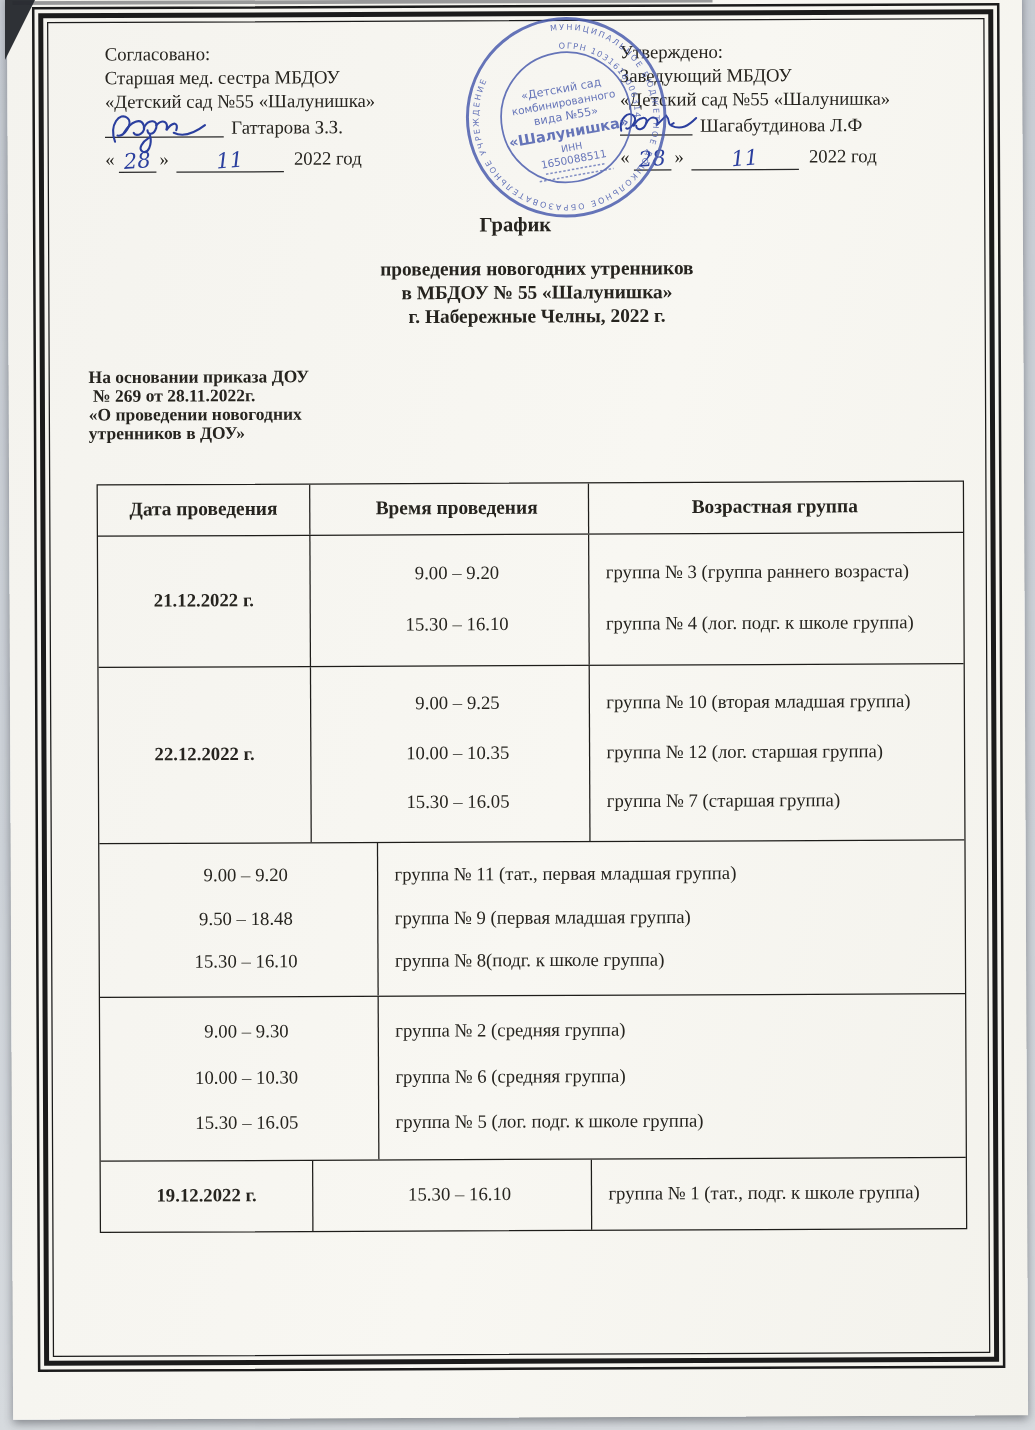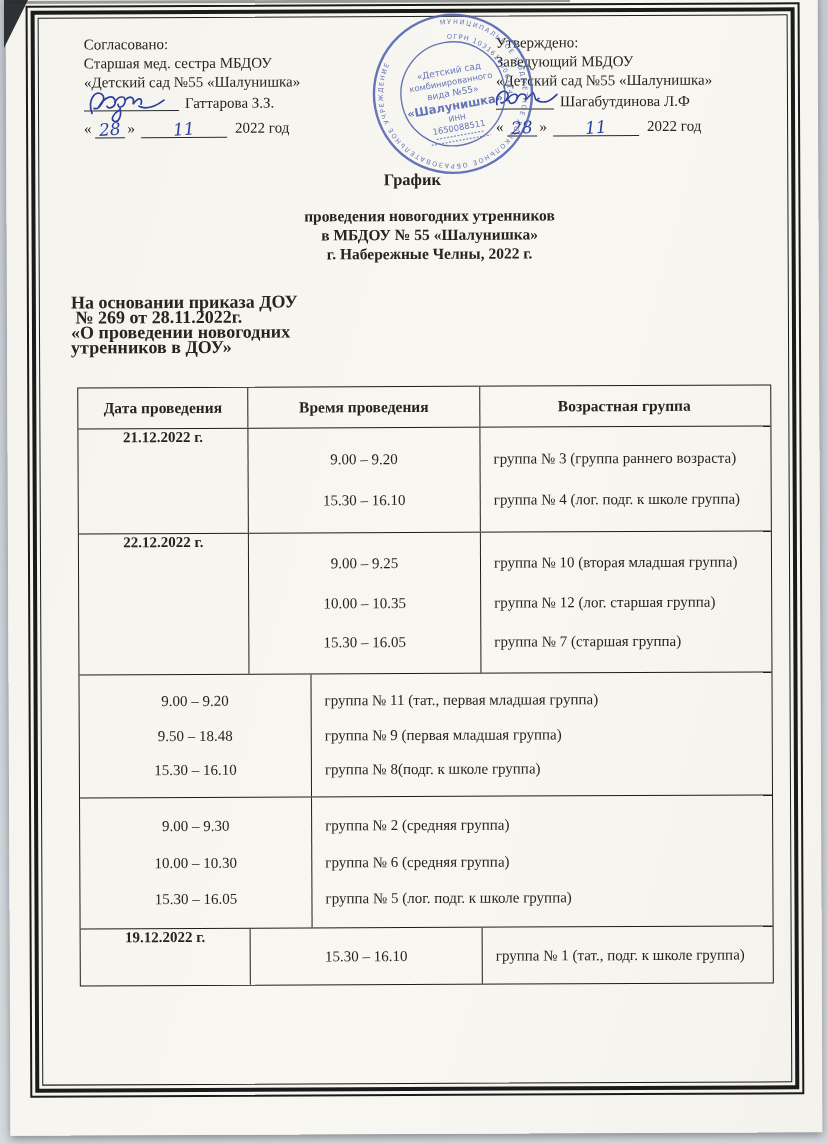--- a/index.html
+++ b/index.html
@@ -48,29 +48,29 @@
   .sig-right{left:486px;top:90px;}
 
   .stamp{position:absolute;left:359px;top:12px;width:176px;height:176px;z-index:7;
     opacity:.84;transform:rotate(-10deg);}
 
   .title-main{position:absolute;left:0;right:0;top:176px;text-align:center;
     font-weight:bold;font-size:16.5px;}
   .title-sub{position:absolute;left:34px;right:0;top:212px;text-align:center;
     font-weight:bold;font-size:15.5px;line-height:19px;}
 
-  .basis{position:absolute;left:64px;top:300px;font-weight:bold;font-size:18px;line-height:15px;}
+  .basis{position:absolute;left:64px;top:300px;font-weight:bold;font-size:14px;line-height:15px;}
   .u{}
 
   .tbl{position:absolute;left:70px;top:392px;width:692px;border:1.5px solid #1e1d1a;}
   .tr{display:flex;}
   .tr + .tr{border-top:1px solid #1e1d1a;}
   .td{box-sizing:border-box;}
-  .c1{width:170px;border-right:1px solid #1e1d1a;display:flex;justify-content:center;}
-  .c2{width:232px;border-right:1px solid #1e1d1a;display:flex;flex-direction:column;justify-content:space-evenly;align-items:center;}
+  .c1{width:170px;border-right:1px solid #1e1d1a;display:flex;align-items:center;justify-content:center;}
+  .c2{width:211px;border-right:1px solid #1e1d1a;display:flex;flex-direction:column;justify-content:space-evenly;align-items:center;margin-left:12px;}
   .c3{flex:1;display:flex;flex-direction:column;justify-content:space-evenly;padding-left:13px;}
   .thead{height:40px;font-weight:bold;font-size:15.5px;}
   .thead .td{display:flex;align-items:center;justify-content:center;padding:2px;}
   .date{font-weight:bold;font-size:15px;}
   .c2 span,.c3 span{font-size:15px;}
   .r0{height:104px;} .r1{height:140px;} .r2{height:122px;} .r3{height:130px;} .r4{height:56px;}
 </style>
 </head>
 <body>
 

